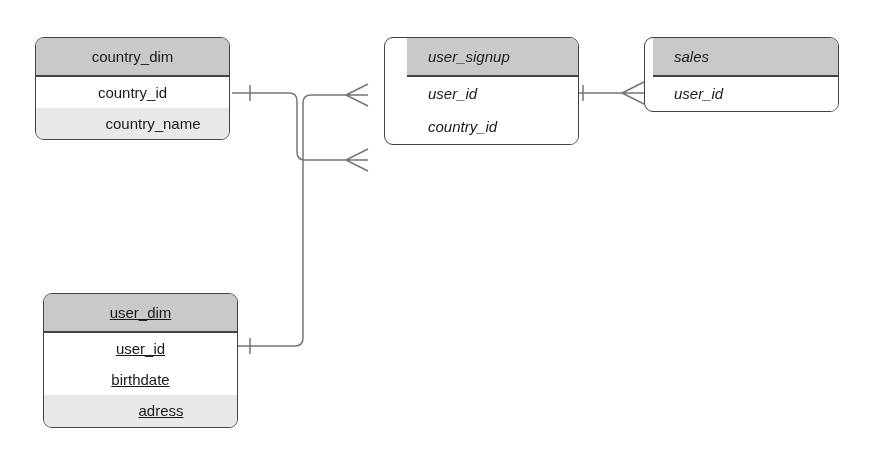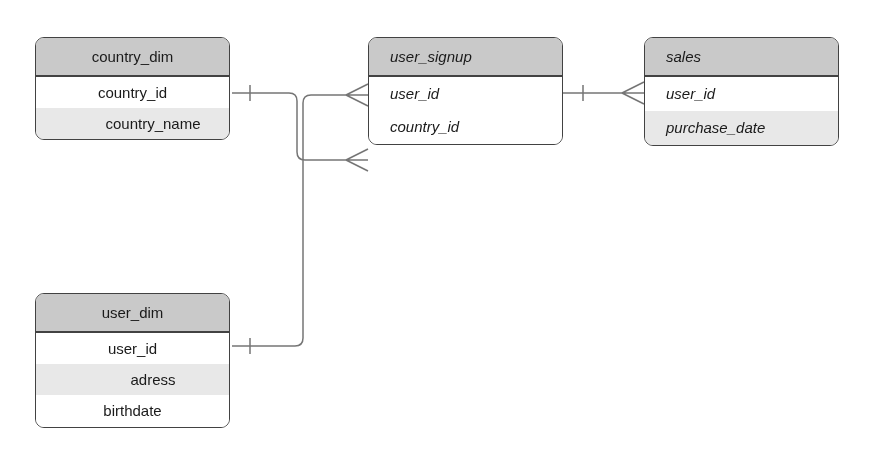--- a/index.html
+++ b/index.html
@@ -50,23 +50,23 @@
   
   .entity.rh31 .field{height:31.2px;}
   
   .entity.italic{font-style:italic;}
   .entity.italic .entity-header{justify-content:flex-start;padding-left:21px;}
   .entity.italic .field{justify-content:flex-start;padding-left:21px;}
   .entity.rh33 .field{height:33.3px;}
   .entity.rh34 .field{height:33.8px;}
 
   .pos-country-dim{left:35px;top:37px;}
-  .pos-user-signup{left:368px;top:37px;}
-  .pos-sales{left:644px;top:37px;}
-  .pos-user-dim{left:35px;top:293px;}
+  .pos-user-signup{left:384px;top:37px;padding-left:22px;}
+  .pos-sales{left:644px;top:37px;padding-left:8px;}
+  .pos-user-dim{left:43px;top:293px;text-decoration:underline;}
 </style>
 </head>
 <body>
 
 <div class="canvas">
 
   <svg class="connector-layer" viewBox="0 0 883 460" xmlns="http://www.w3.org/2000/svg">
 
     <g>
       <path d="M 232 93 H 289 Q 297 93 297 101 V 152 Q 297 160 305 160 H 346"></path>
@@ -106,28 +106,27 @@
         <div class="field">country_id</div>
       </div>
   </div>
 
   <div class="entity italic rh34 pos-sales">
     <div class="entity-header">
       <span>sales</span>
     </div>
     <div class="rows">
         <div class="field">user_id</div>
-        <div class="field alt">purchase_date</div>
       </div>
   </div>
 
   <div class="entity rh31 pos-user-dim">
     <div class="entity-header">
       <span>user_dim</span>
     </div>
     <div class="rows">
         <div class="field">user_id</div>
+        <div class="field">birthdate</div>
         <div class="field alt">adress</div>
-        <div class="field">birthdate</div>
       </div>
   </div>
 
 </div>
 
 </body></html>

